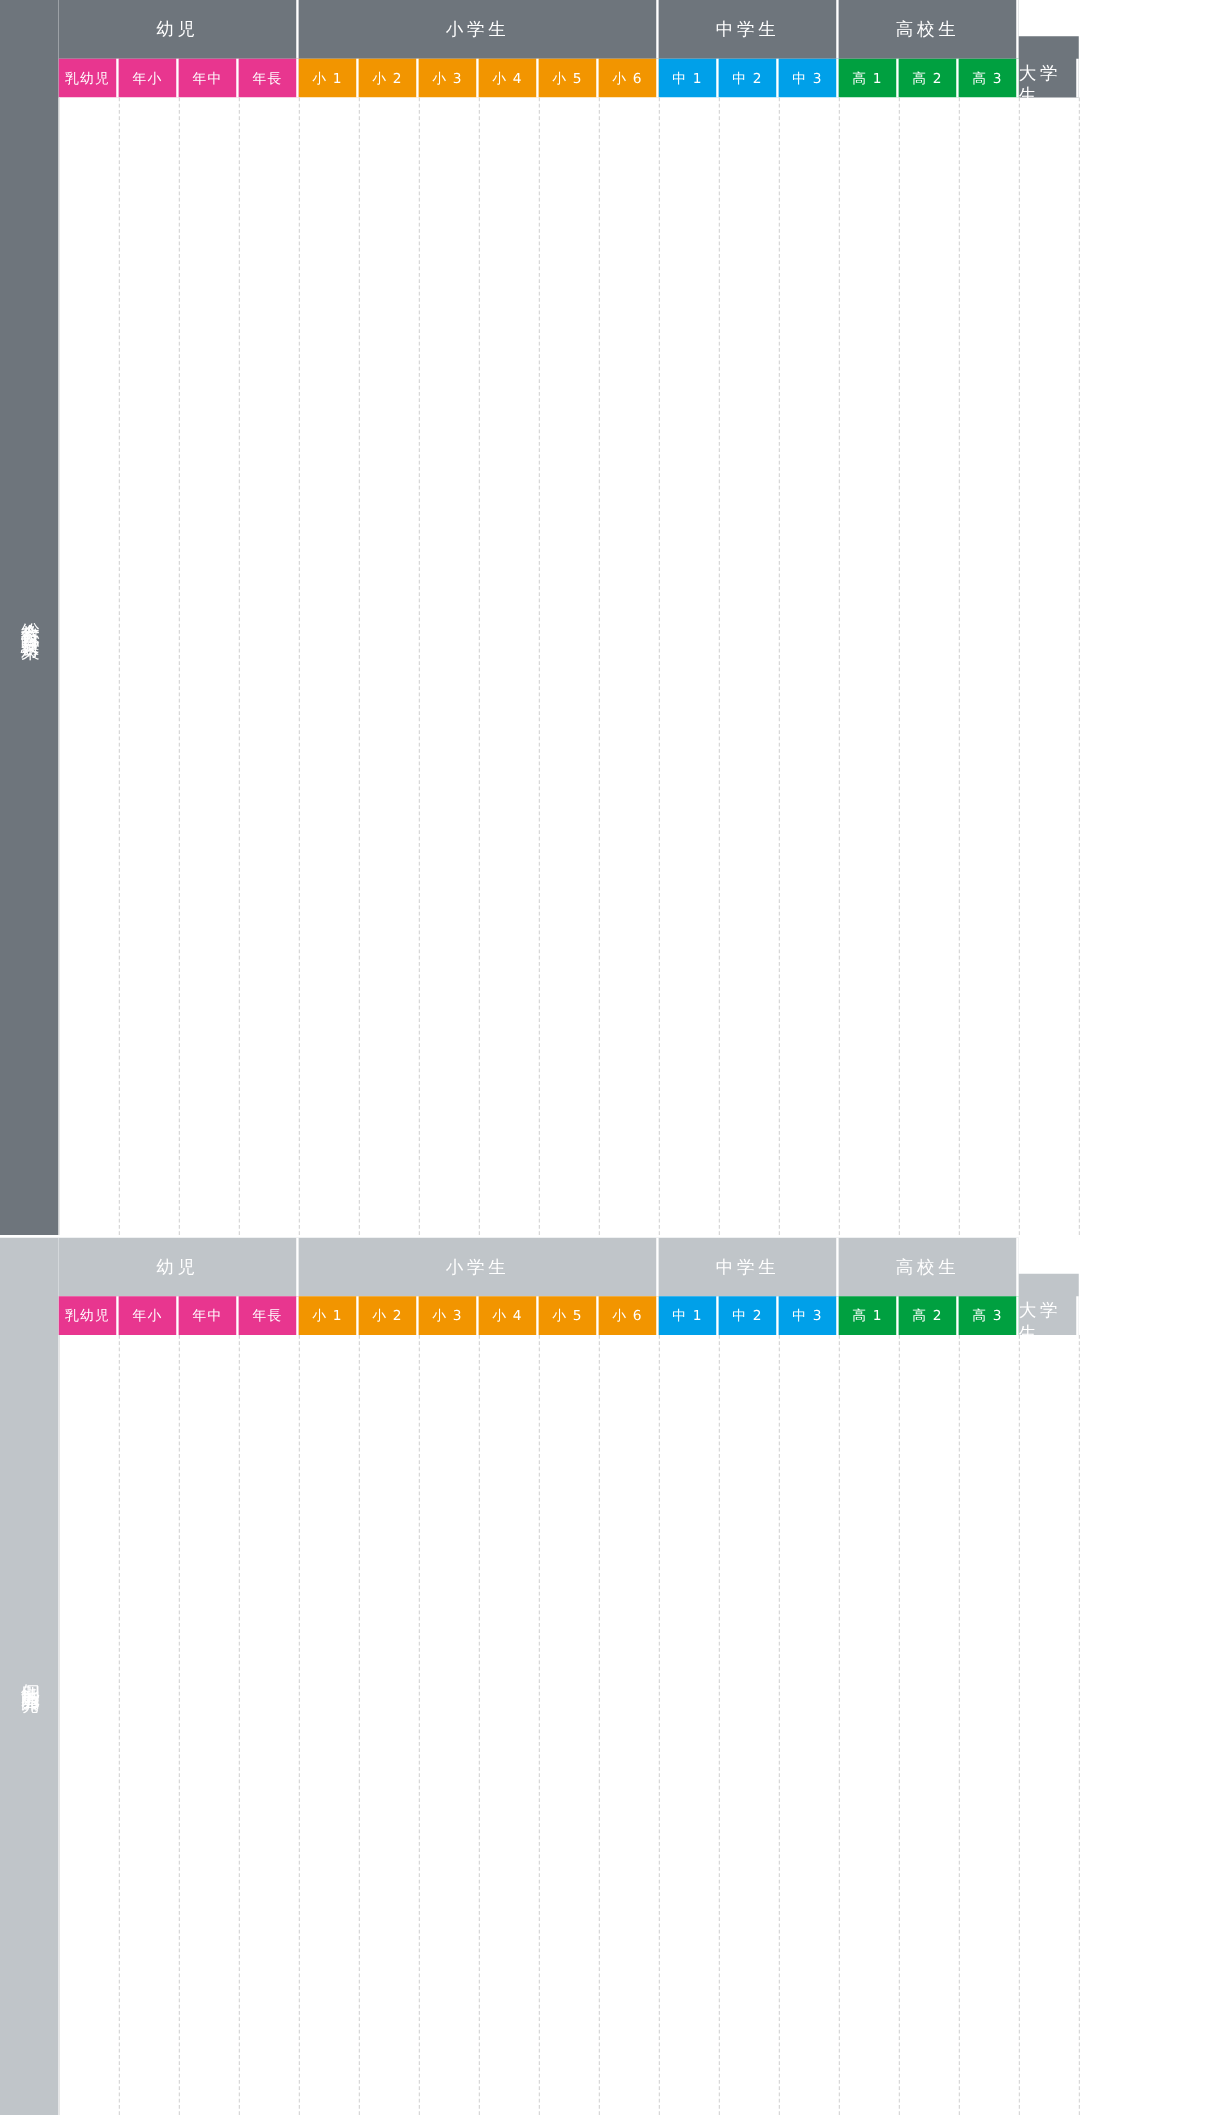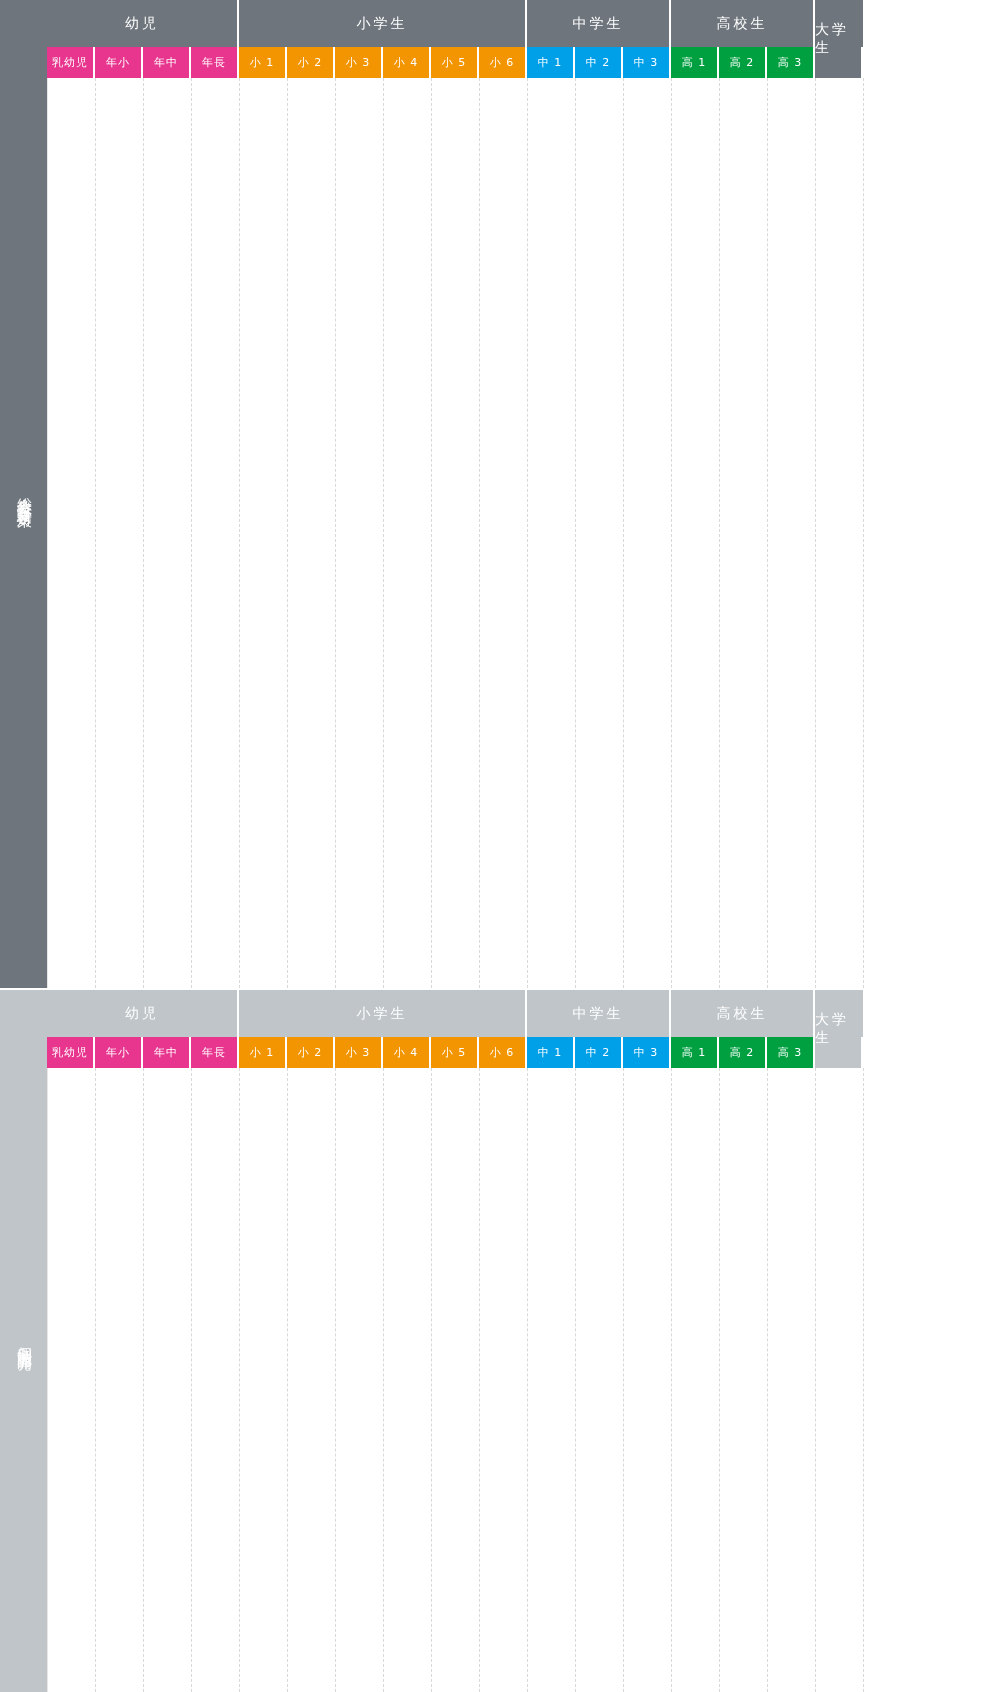--- a/index.html
+++ b/index.html
@@ -81,21 +81,21 @@
   .group-cell {
     display: flex;
     align-items: center;
     justify-content: center;
     color: #ffffff;
     font-size: 14px;
     letter-spacing: 3px;
     border-right: 2px solid #ffffff;
     height: 100%;
   }
-  .group-cell:last-child { border-right: 0; }
+  .group-cell:last-child { border-right: 0; margin-top: 29px; }
   .section--primary .group-cell { background: #6e757c; }
   .section--secondary .group-cell { background: #c0c5c9; }
 
   
   .group-cell--tall {
     height: 78px;
     align-self: flex-start;
   }
 
   .grade-cell {

